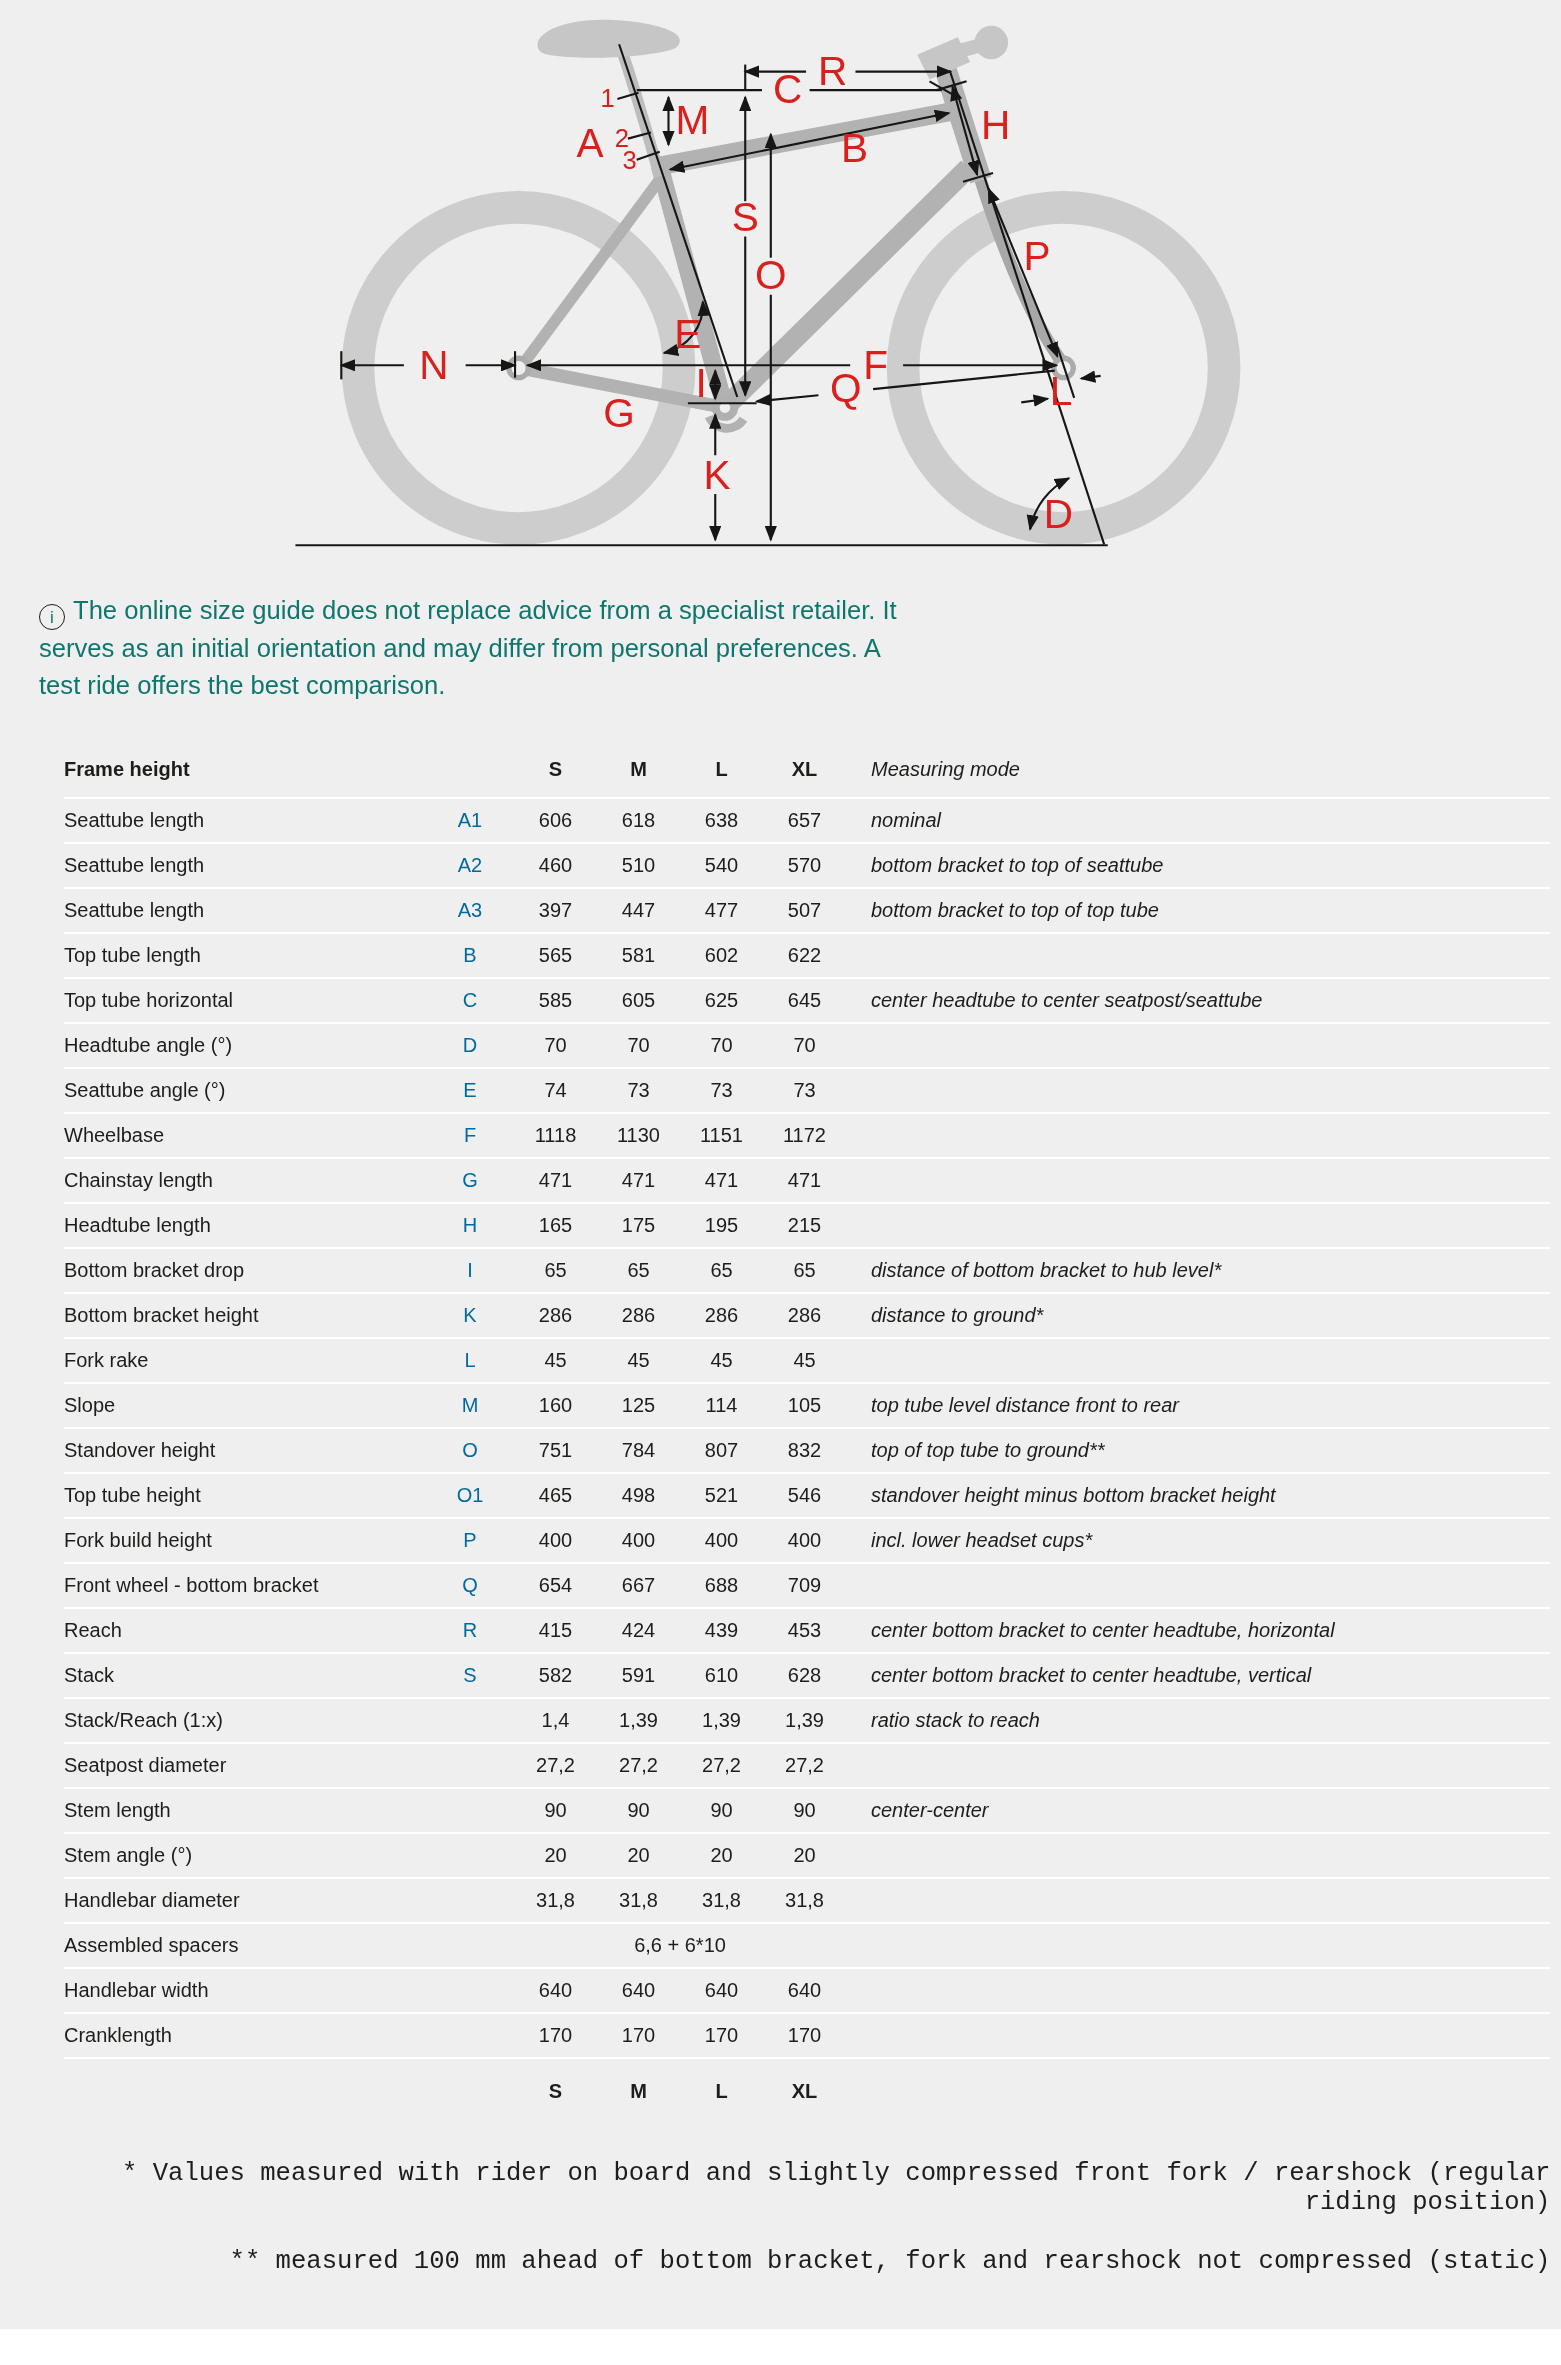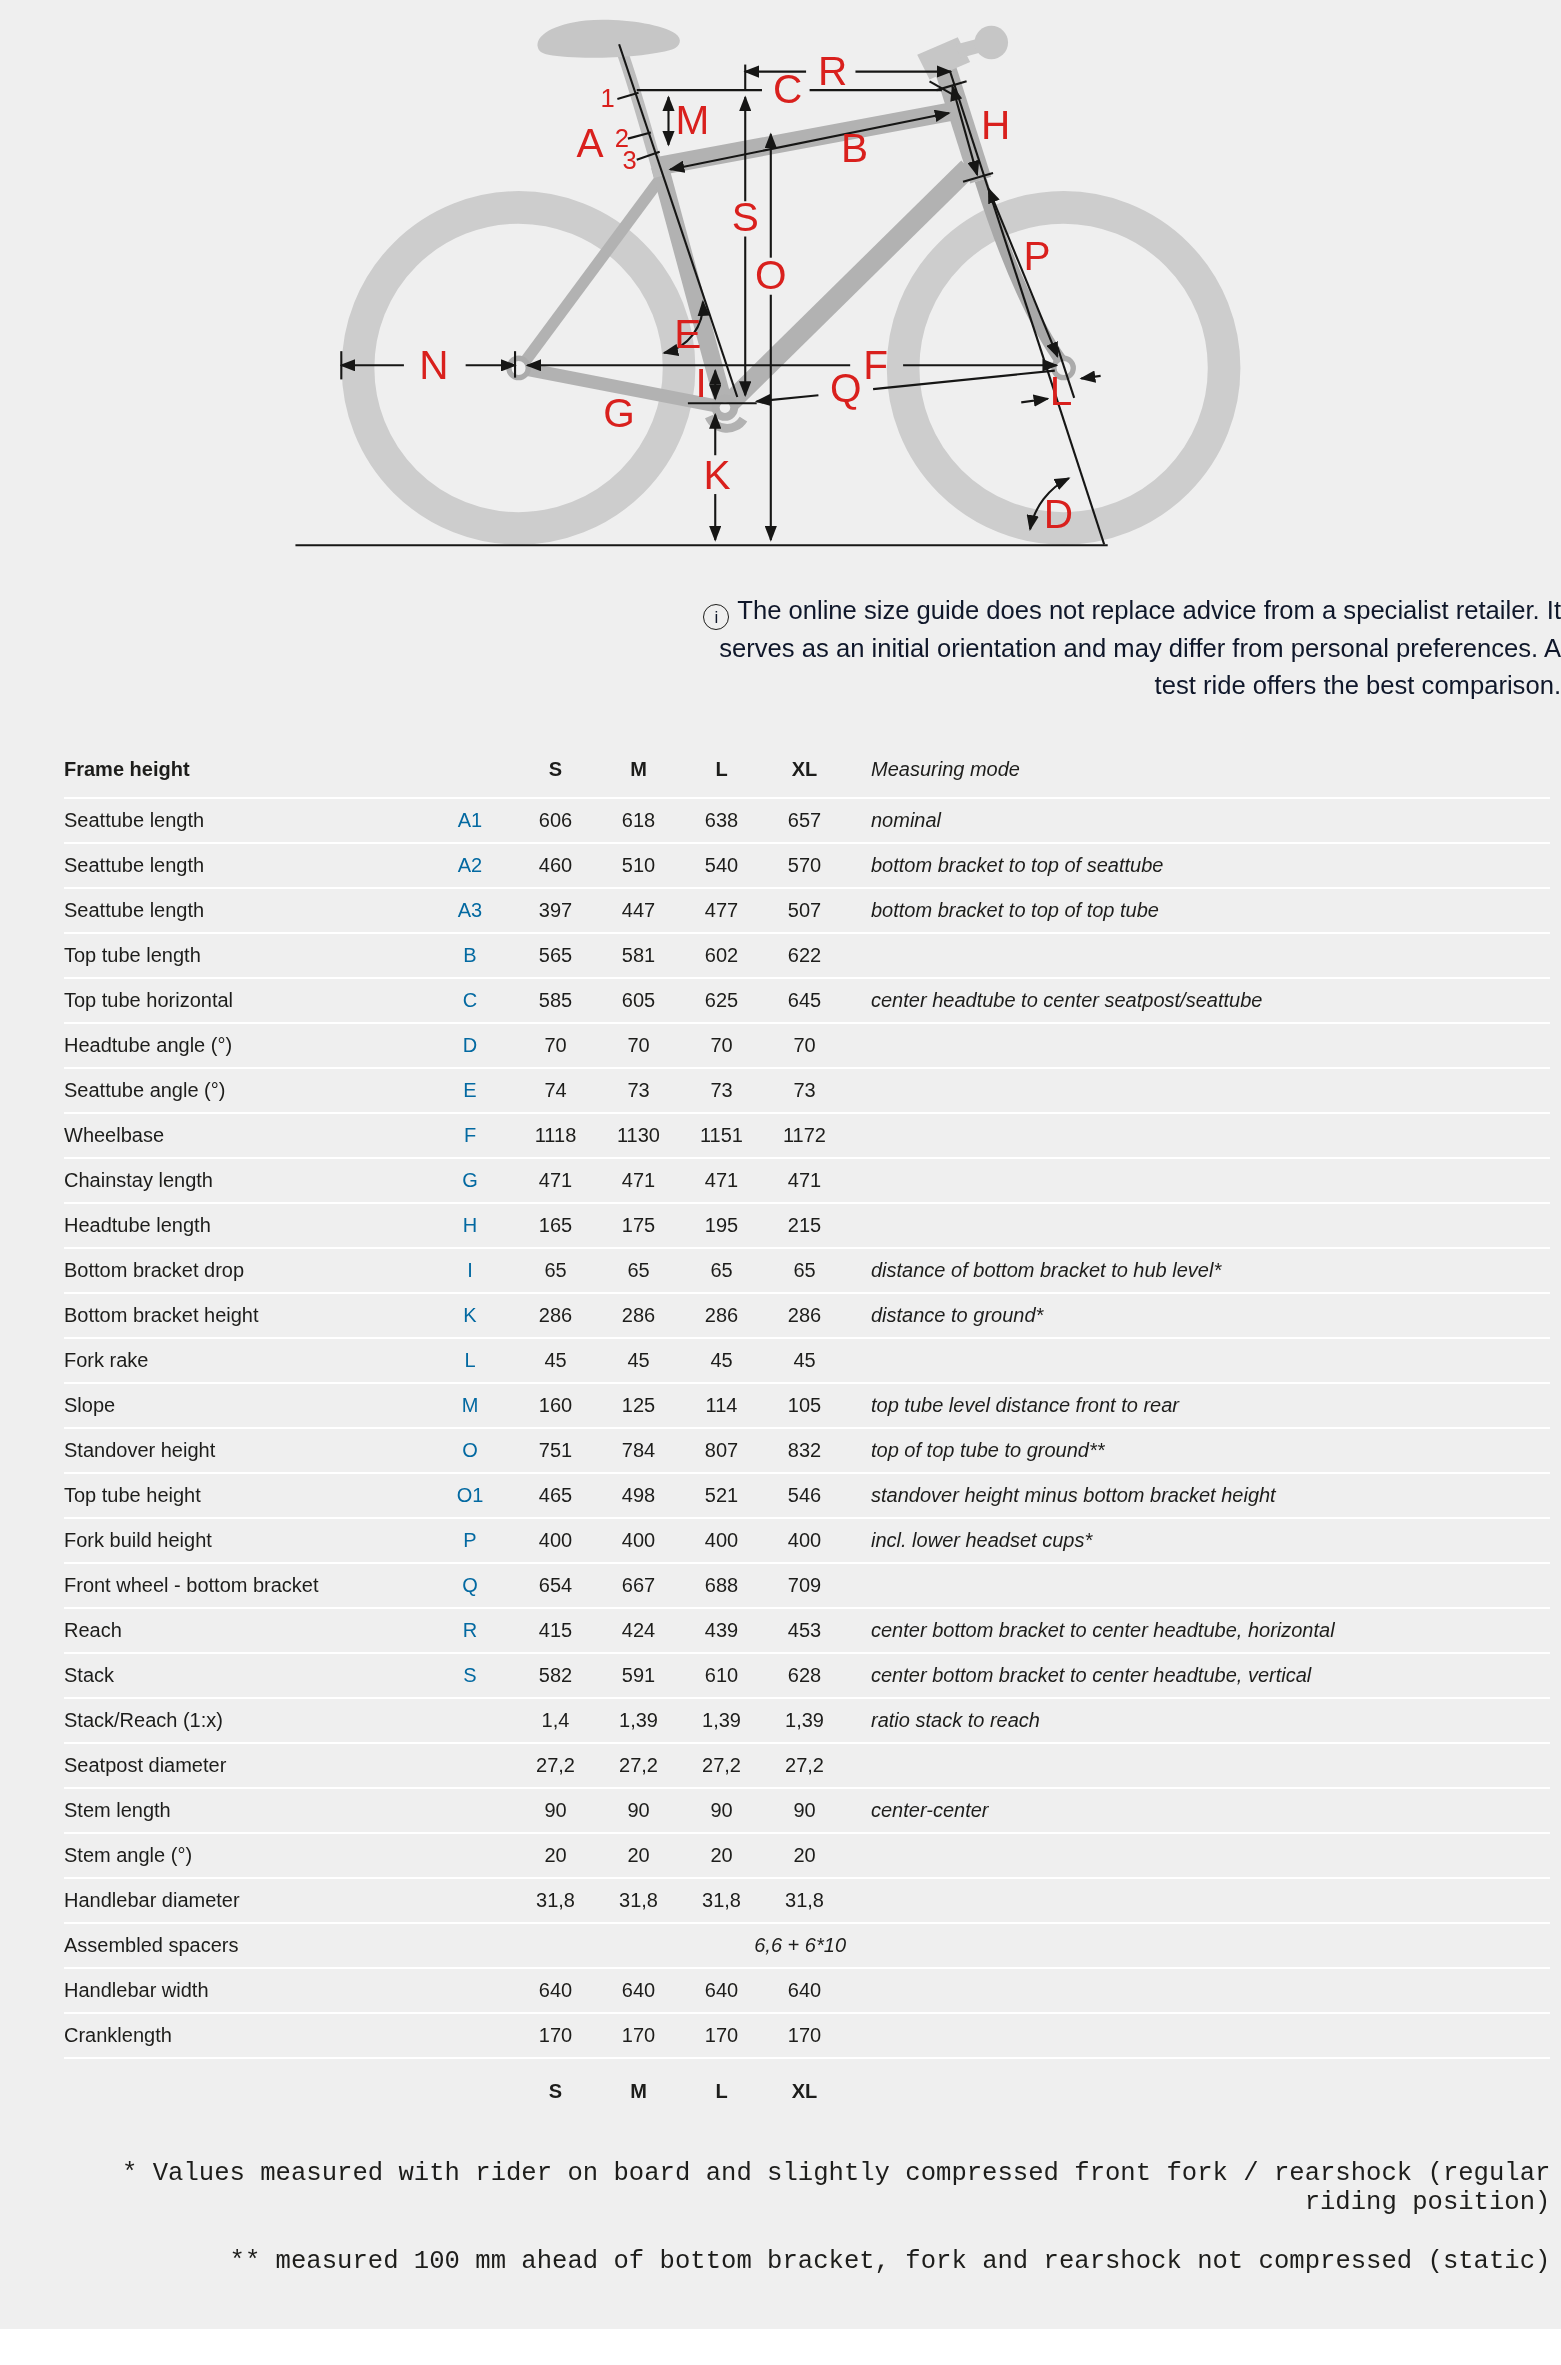--- a/index.html
+++ b/index.html
@@ -12,22 +12,22 @@
   .bottom-strip{width:1561px;height:37px;background:#ffffff;}
 
   
   .diagram-wrap{width:1561px;height:578px;}
   svg{display:block;}
   .dlabel{font-family:"Liberation Sans","DejaVu Sans",sans-serif;font-size:46px;fill:#d9201d;}
   .dlabel-sm{font-family:"Liberation Sans","DejaVu Sans",sans-serif;font-size:29px;fill:#d9201d;}
 
   
   .info-note{
-    margin-top:14px;text-align:right;padding-left:39px;
-    font-size:25.6px;line-height:37px;color:#0f172a;
+    margin-top:14px;text-align:left;padding-left:39px;
+    font-size:25.6px;line-height:37px;color:#0f766e;
   }
   .info-icon{
     display:inline-flex;align-items:center;justify-content:center;
     width:24px;height:24px;border:1.8px solid #1d1d1b;border-radius:50%;
     font-size:17px;line-height:1;vertical-align:-3.5px;margin-right:8px;
   }
 
   
   .geo-table{margin:37px 10.6px 0 64px;}
   .trow{
@@ -36,21 +36,21 @@
     align-items:center;
     height:43px;border-bottom:2.6px solid #ffffff;
     font-size:20px;
   }
   .trow.header{height:56px;font-weight:bold;}
   .trow.footer{height:65px;border-bottom:none;font-weight:bold;}
   .cell-label{text-align:left;}
   .cell-letter{text-align:center;color:#0369a1;}
   .cell-value{text-align:center;}
   .cell-mode{text-align:left;padding-left:25px;font-style:italic;}
-  .cell-span{display:none;grid-column:3 / span 4;text-align:right;font-style:italic;}
+  .cell-span{display:none;grid-column:3 / span 4;text-align:center;}
   .trow.has-span .cell-span{display:block;}
 
   
   .footnotes{margin:35px 10.6px 0 64px;text-align:right;font-size:25.6px;font-family:Liberation Mono, monospace;}
   .footnotes .fn{margin-top:30px;}
   .footnotes .fn:first-child{margin-top:0;}
 </style>
 </head>
 <body>
 

